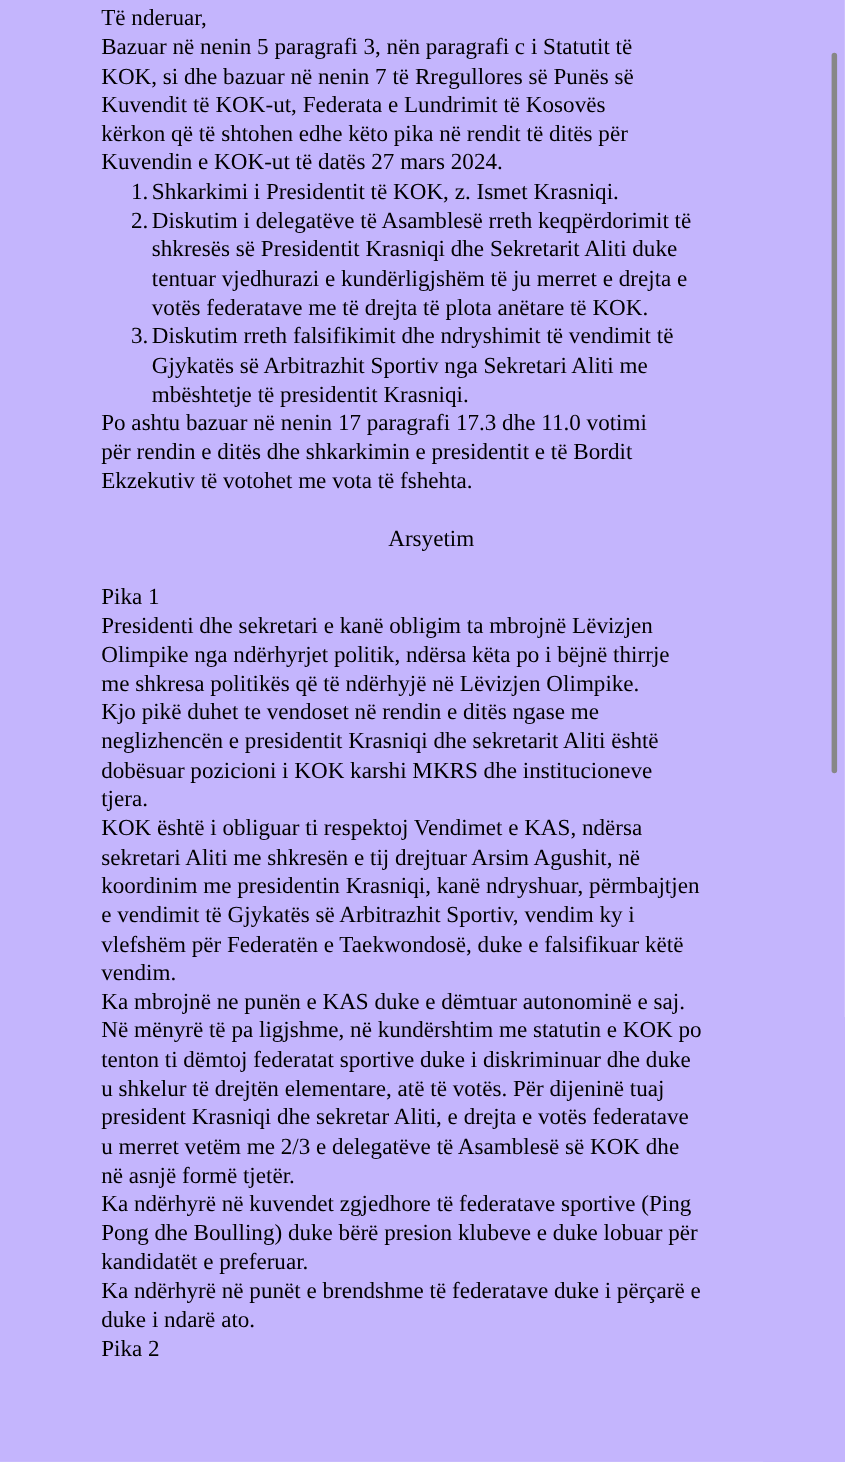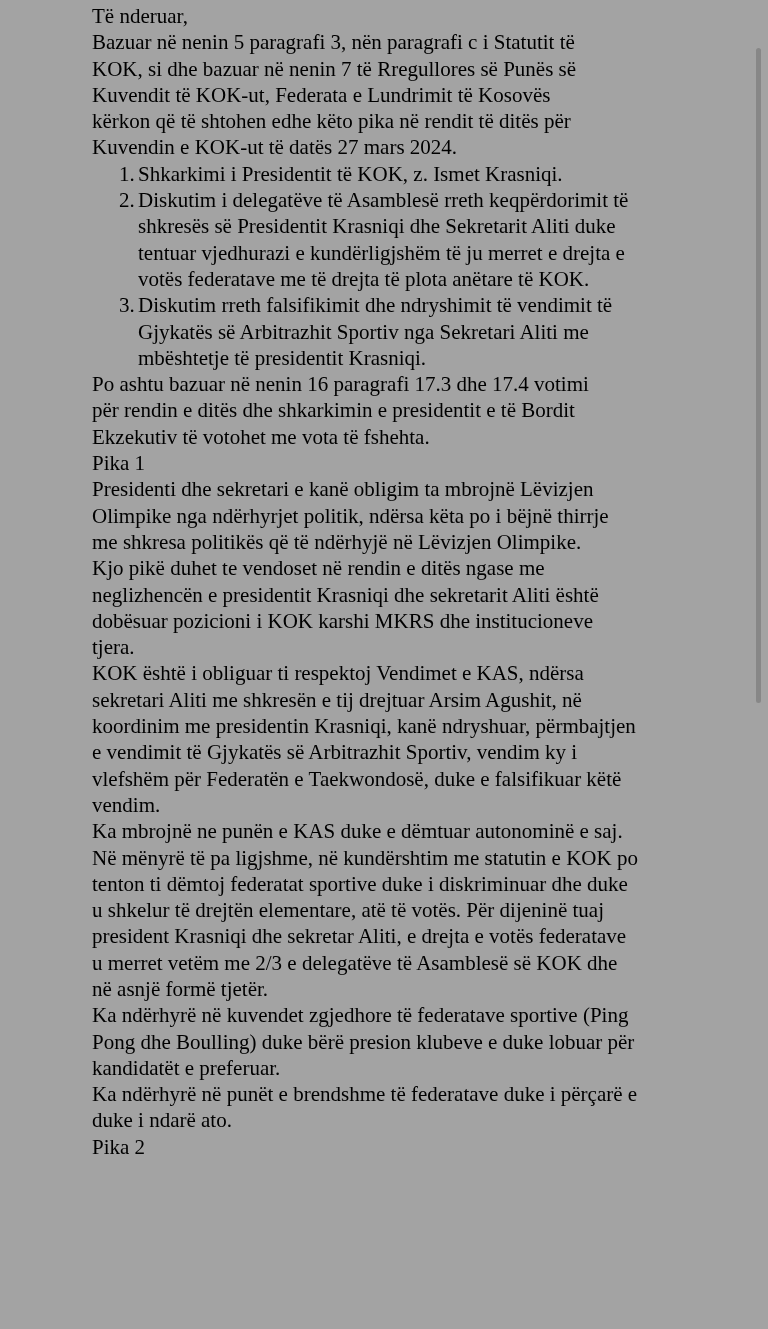--- a/index.html
+++ b/index.html
@@ -8,21 +8,21 @@
     height: 1329px;
     overflow: hidden;
     background: #fdfdfd;
     position: relative;
     font-family: "Liberation Serif", "DejaVu Serif", serif;
     color: #000;
   }
   .page {
     position: absolute;
     inset: 0;
-    background: #a3a3a3;
+    background: #c4b5fd;
   }
   .content {
     position: absolute;
     left: 92px;
     top: 3px;
     width: 600px;
     font-size: 21px;
     line-height: 26.3px;
   }
   .line { white-space: pre; }
@@ -76,24 +76,25 @@
 votës federatave me të drejta të plota anëtare të KOK.</span>
       </div>
       <div class="agenda-row">
         <span class="agenda-num">3.</span>
         <span class="agenda-text">Diskutim rreth falsifikimit dhe ndryshimit të vendimit të
 Gjykatës së Arbitrazhit Sportiv nga Sekretari Aliti me
 mbështetje të presidentit Krasniqi.</span>
       </div>
     </div>
 
-    <div class="line bold">Po ashtu bazuar në nenin 16 paragrafi 17.3 dhe 17.4 votimi
+    <div class="line bold">Po ashtu bazuar në nenin 17 paragrafi 17.3 dhe 11.0 votimi
 për rendin e ditës dhe shkarkimin e presidentit e të Bordit
 Ekzekutiv të votohet me vota të fshehta.</div>
 
+    <div class="line bold heading">Arsyetim</div>
 
     <div class="line bold">Pika 1</div>
 
     <div class="line">Presidenti dhe sekretari e kanë obligim ta mbrojnë Lëvizjen
 Olimpike nga ndërhyrjet politik, ndërsa këta po i bëjnë thirrje
 me shkresa politikës që të ndërhyjë në Lëvizjen Olimpike.</div>
     <div class="line">Kjo pikë duhet te vendoset në rendin e ditës ngase me
 neglizhencën e presidentit Krasniqi dhe sekretarit Aliti është
 dobësuar pozicioni i KOK karshi MKRS dhe institucioneve
 tjera.</div>

